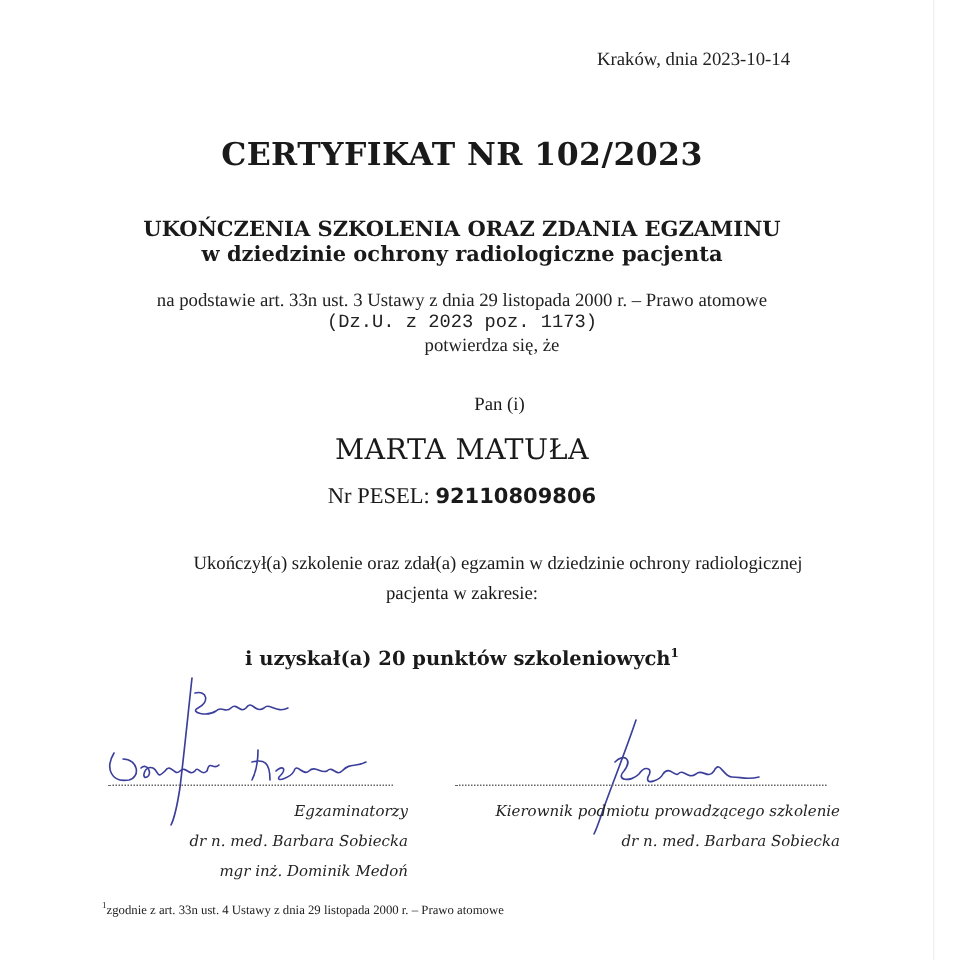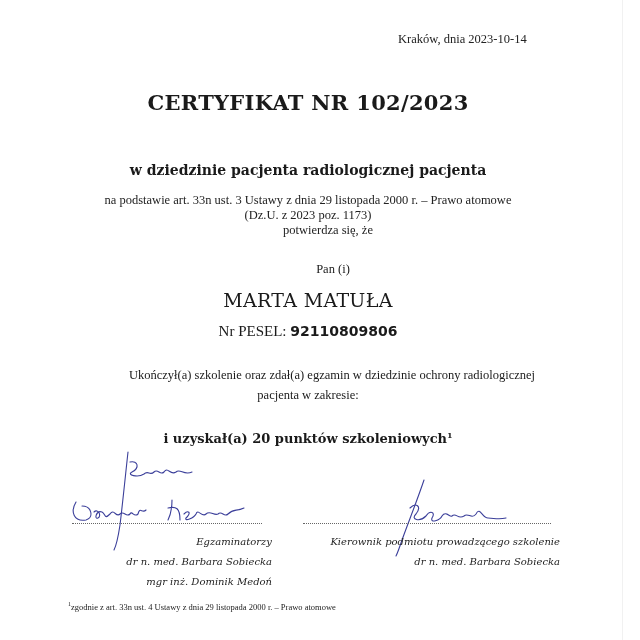--- a/index.html
+++ b/index.html
@@ -10,21 +10,21 @@
     .page { position: absolute; inset: 0; }
     .edge-line { position: absolute; left: 622px; top: 0; width: 1px; height: 640px; background: #f1f1f1; }
     .abs { position: absolute; }
     .center { position: absolute; left: 0; width: 616px; text-align: center; }
     .date { left: 398px; top: 32px; font-size: 12.5px; font-family: "Liberation Serif", serif; color: #222; text-align: right; }
     .title { top: 90px; font-size: 21px; font-weight: bold; letter-spacing: 0.3px; font-family: "DejaVu Serif", serif; }
     .sub1 { top: 145px; font-size: 14px; font-weight: bold; font-family: "DejaVu Serif", serif; }
     .sub2 { top: 162px; font-size: 14px; font-weight: bold; font-family: "DejaVu Serif", serif; }
     .legal { font-size: 12.5px; font-family: "Liberation Serif", serif; color: #222; }
     .l1 { top: 193px; }
-    .l2 { top: 208px; }
+    .l2 { top: 208px; font-family: Liberation Mono, monospace; }
     .l3 { top: 223px; padding-left: 20px; }
     .pan { top: 262px; font-size: 12.5px; font-family: "Liberation Serif", serif; margin-left: 25px; }
     .name { top: 289px; font-size: 19px; font-weight: normal; font-family: "DejaVu Serif", serif; letter-spacing: 0.3px; }
     .pesel { top: 323px; font-size: 15px; font-family: "Liberation Serif", serif; }
     .pesel b { font-family: "DejaVu Sans", sans-serif; font-weight: bold; font-size: 14px; text-align: right; }
     .body1 { top: 368px; font-size: 12.5px; font-family: "Liberation Serif", serif; margin-left: 24px; }
     .body2 { top: 388px; font-size: 12.5px; font-family: "Liberation Serif", serif; }
     .scope { top: 409px; font-size: 13px; font-weight: bold; font-family: "DejaVu Serif", serif; }
     .points { top: 430px; font-size: 13px; font-weight: bold; font-family: "DejaVu Serif", serif; }
     .points sup { font-size: 8px; }
@@ -41,21 +41,22 @@
 </head>
 <body>
 
 <div class="page">
   <div class="edge-line"></div>
 
   <div class="abs date">Kraków, dnia 2023-10-14</div>
 
   <div class="center title">CERTYFIKAT NR 102/2023</div>
 
-  <div class="center sub2">w dziedzinie pacjenta radiologicznej pacjenta</div>
+  <div class="center sub1">UKOŃCZENIA SZKOLENIA ORAZ ZDANIA EGZAMINU</div>
+  <div class="center sub2">w dziedzinie ochrony radiologiczne pacjenta</div>
 
   <div class="center legal l1">na podstawie art. 33n ust. 3 Ustawy z dnia 29 listopada 2000 r. – Prawo atomowe</div>
   <div class="center legal l2">(Dz.U. z 2023 poz. 1173)</div>
   <div class="center legal l3">potwierdza się, że</div>
 
   <div class="center pan">Pan (i)</div>
   <div class="center name">MARTA MATUŁA</div>
   <div class="center pesel"><span>Nr PESEL: </span><b>92110809806</b></div>
 
   <div class="center body1">Ukończył(a) szkolenie oraz zdał(a) egzamin w dziedzinie ochrony radiologicznej</div>

